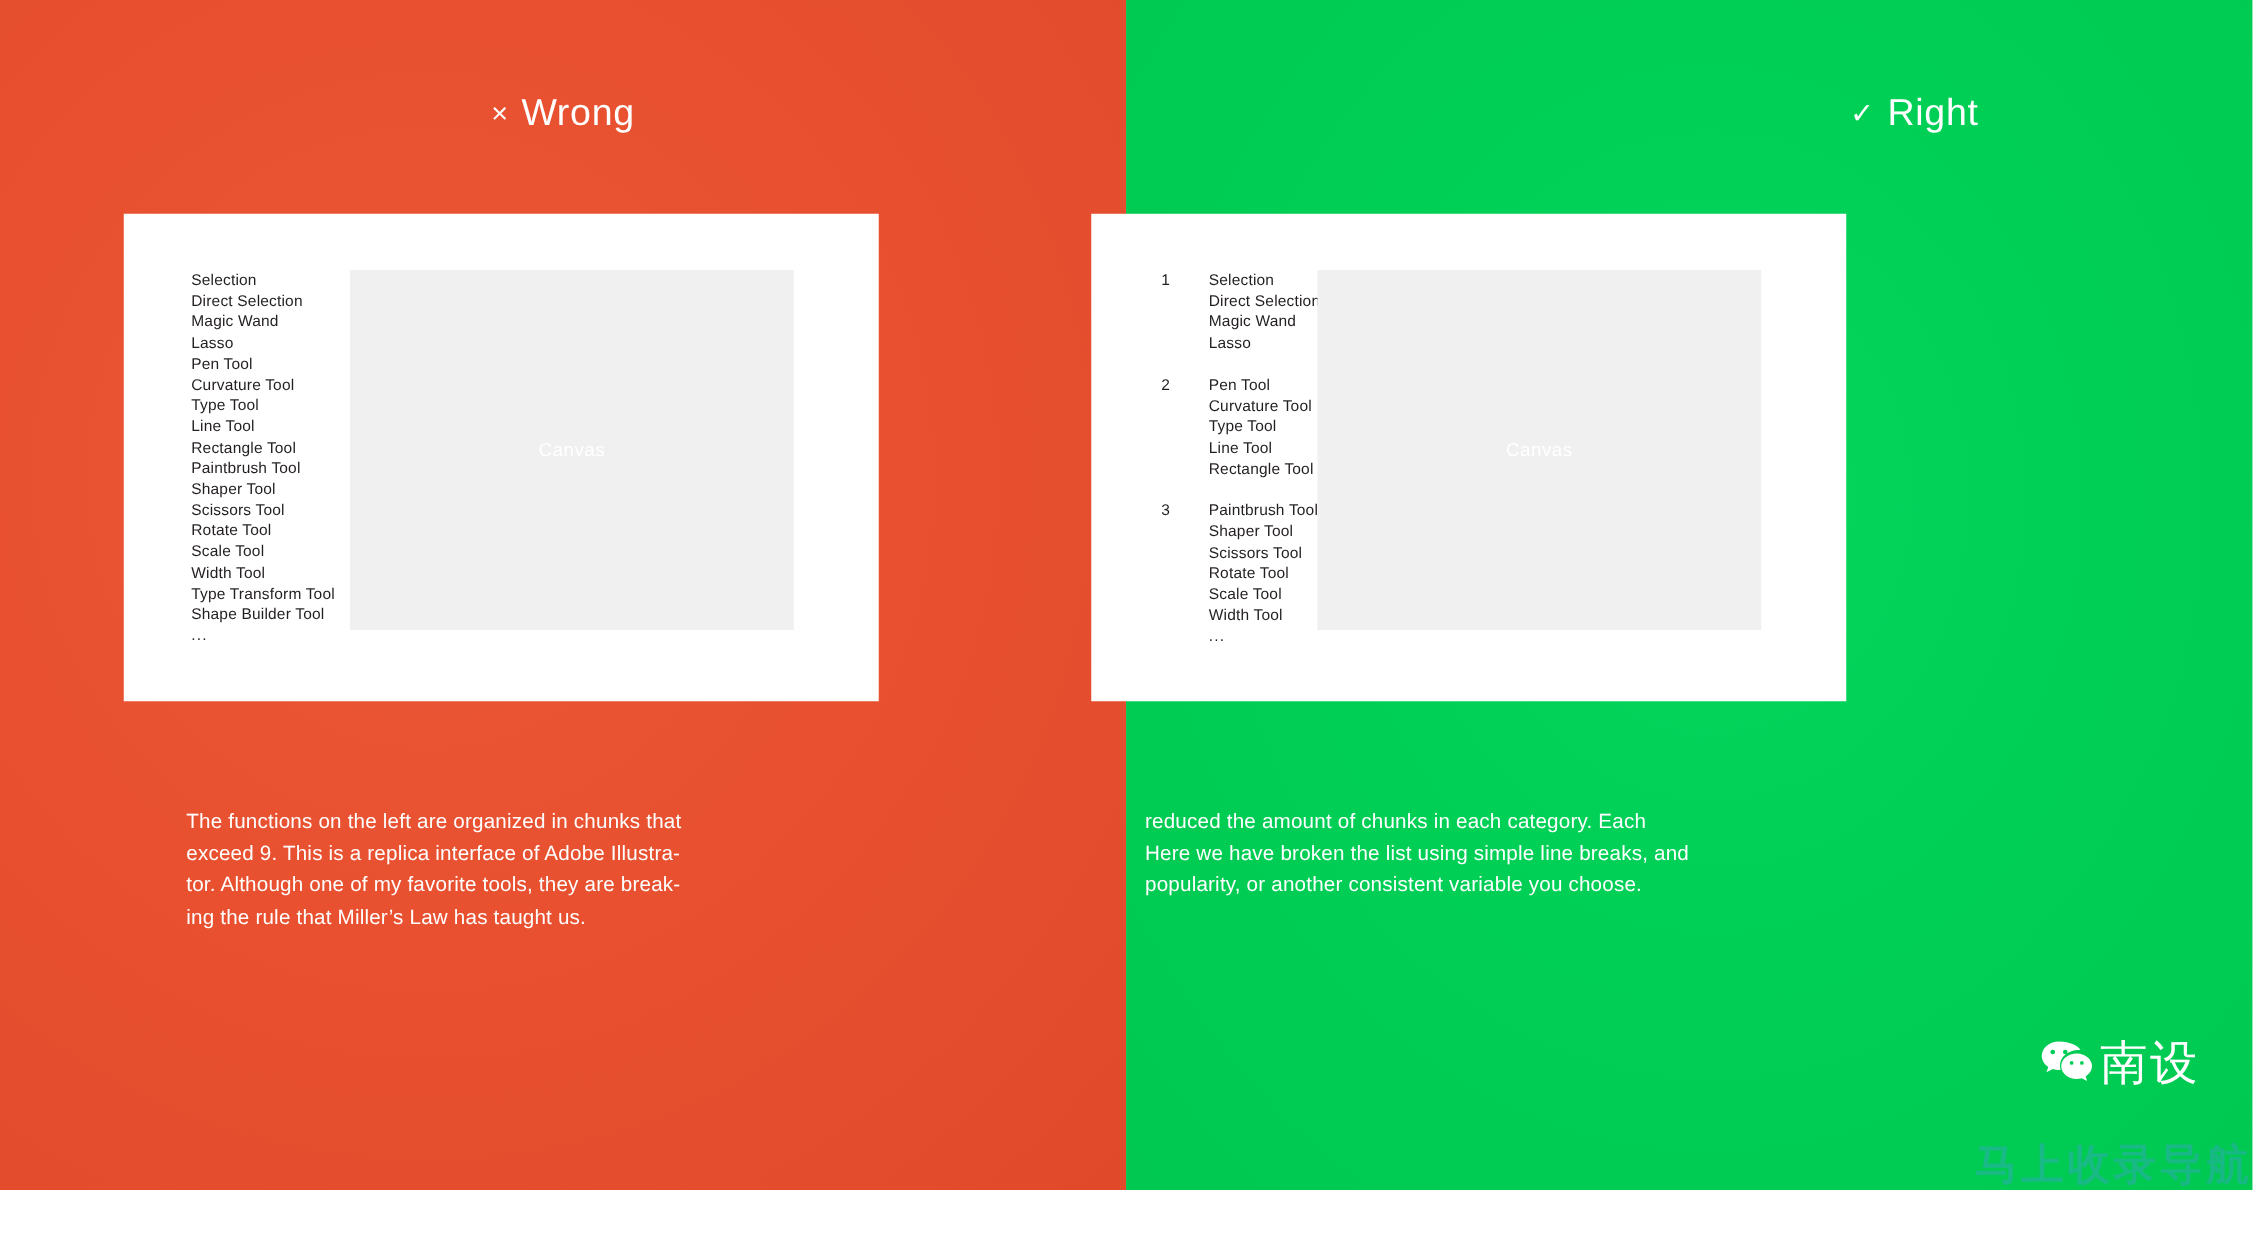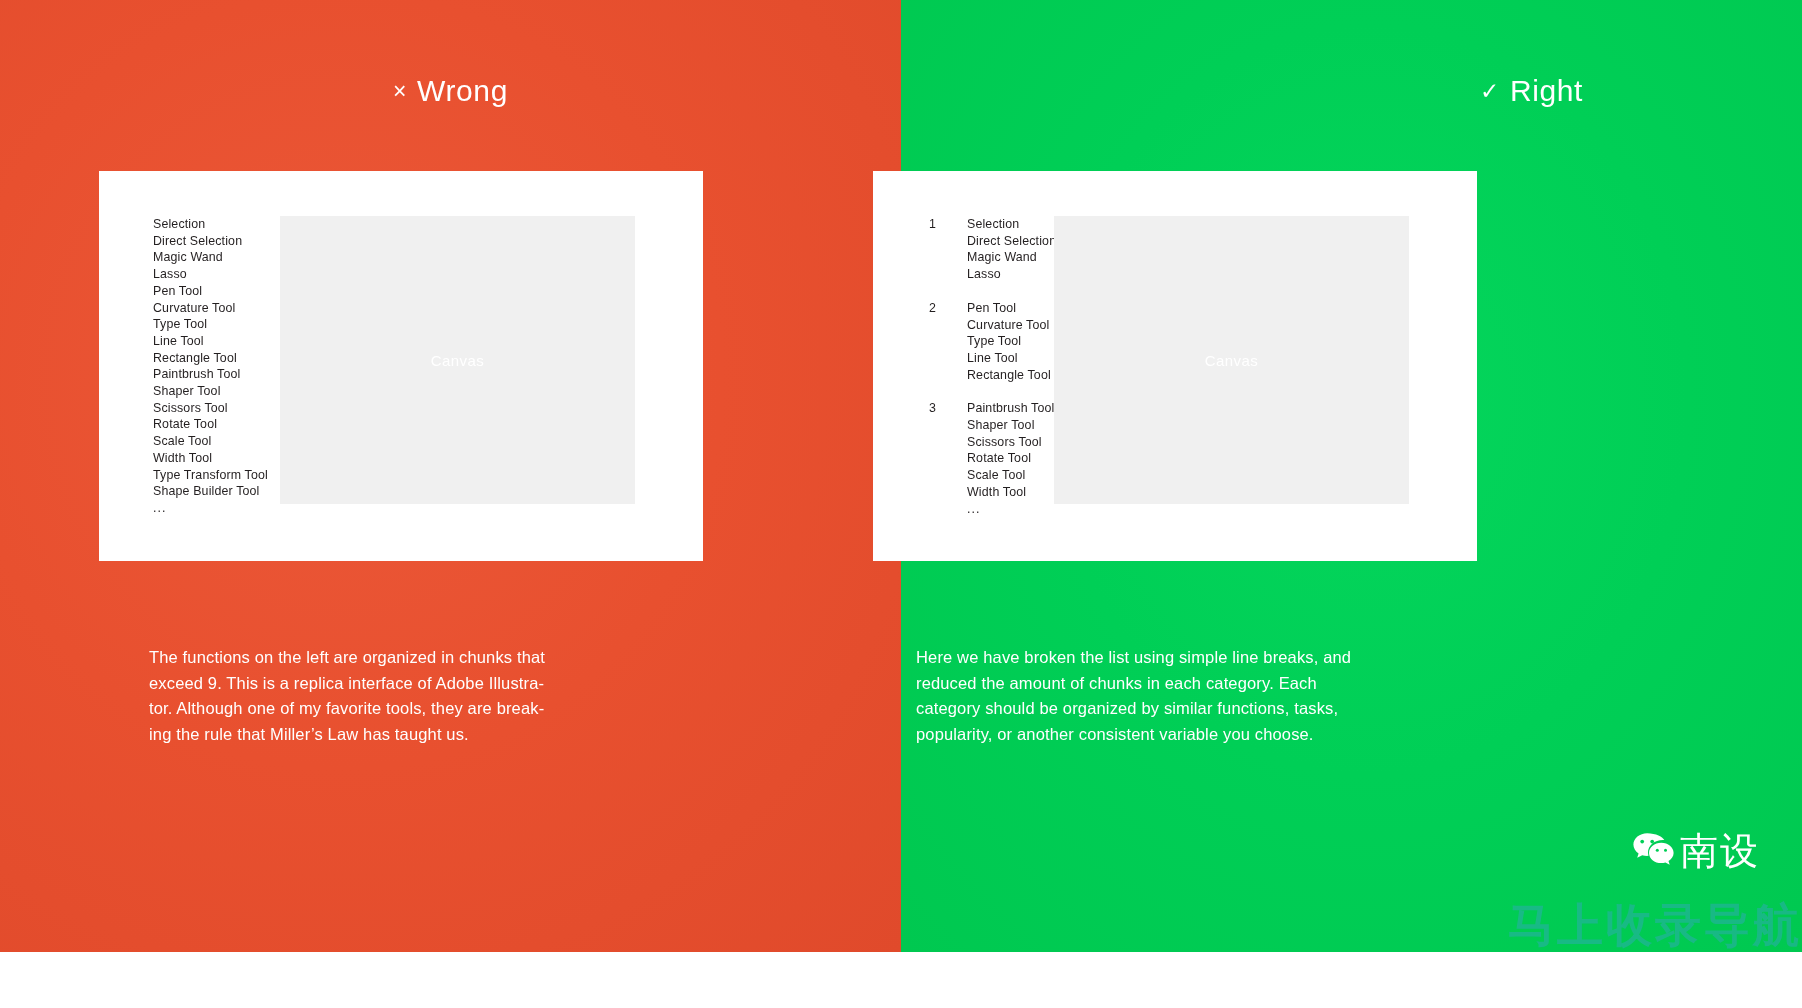--- a/index.html
+++ b/index.html
@@ -178,21 +178,21 @@
     color: #ffffff;
     font-size: 38px;
     font-weight: 500;
     letter-spacing: 2px;
     line-height: 1;
   }
   .watermark-sub {
     position: absolute;
     right: 0px;
     bottom: 0px;
-    font-size: 46px;
+    font-size: 34px;
     font-weight: 700;
     letter-spacing: 3px;
     color: rgba(60, 160, 210, 0.40);
     line-height: 1.15;
     white-space: nowrap;
   }
 </style>
 </head>
 <body>
 
@@ -292,23 +292,22 @@
         </div>
 
         <div class="canvas-box">
           <span class="canvas-label">Canvas</span>
         </div>
 
       </div>
     </div>
 
     <div class="caption caption-right">
+      <span class="ln">reduced the amount of chunks in each category. Each</span>
       <span class="ln">Here we have broken the list using simple line breaks, and</span>
-      <span class="ln">reduced the amount of chunks in each category. Each</span>
-      <span class="ln">category should be organized by similar functions, tasks,</span>
       <span class="ln">popularity, or another consistent variable you choose.</span>
     </div>
 
     <div class="watermark">
       <span class="wechat-icon">
         <svg width="46" height="46" viewBox="0 0 46 46" aria-hidden="true">
           <path d="M17.2 5.2C9.6 5.2 3.4 10.3 3.4 16.6c0 3.6 2.0 6.8 5.2 8.9l-1.4 4.3 5.0-2.6c1.6 .45 3.3 .7 5.0 .7 .45 0 .9-.02 1.33-.05-.35-1.1-.53-2.3-.53-3.5 0-6.9 6.6-12.4 14.8-12.4 .5 0 1.0 .02 1.5 .07C33.0 8.9 25.9 5.2 17.2 5.2z" fill="#ffffff"></path>
           <circle cx="12.2" cy="13.6" r="1.85" fill="#00cf56"></circle>
           <circle cx="22.2" cy="13.6" r="1.85" fill="#00cf56"></circle>
           <path d="M43.6 24.9c0-5.6-5.5-10.1-12.3-10.1s-12.3 4.5-12.3 10.1c0 5.6 5.5 10.2 12.3 10.2 1.4 0 2.8-.2 4.1-.56l4.3 2.25-1.2-3.7c2.9-1.9 5.1-4.8 5.1-8.1z" fill="#ffffff"></path>

